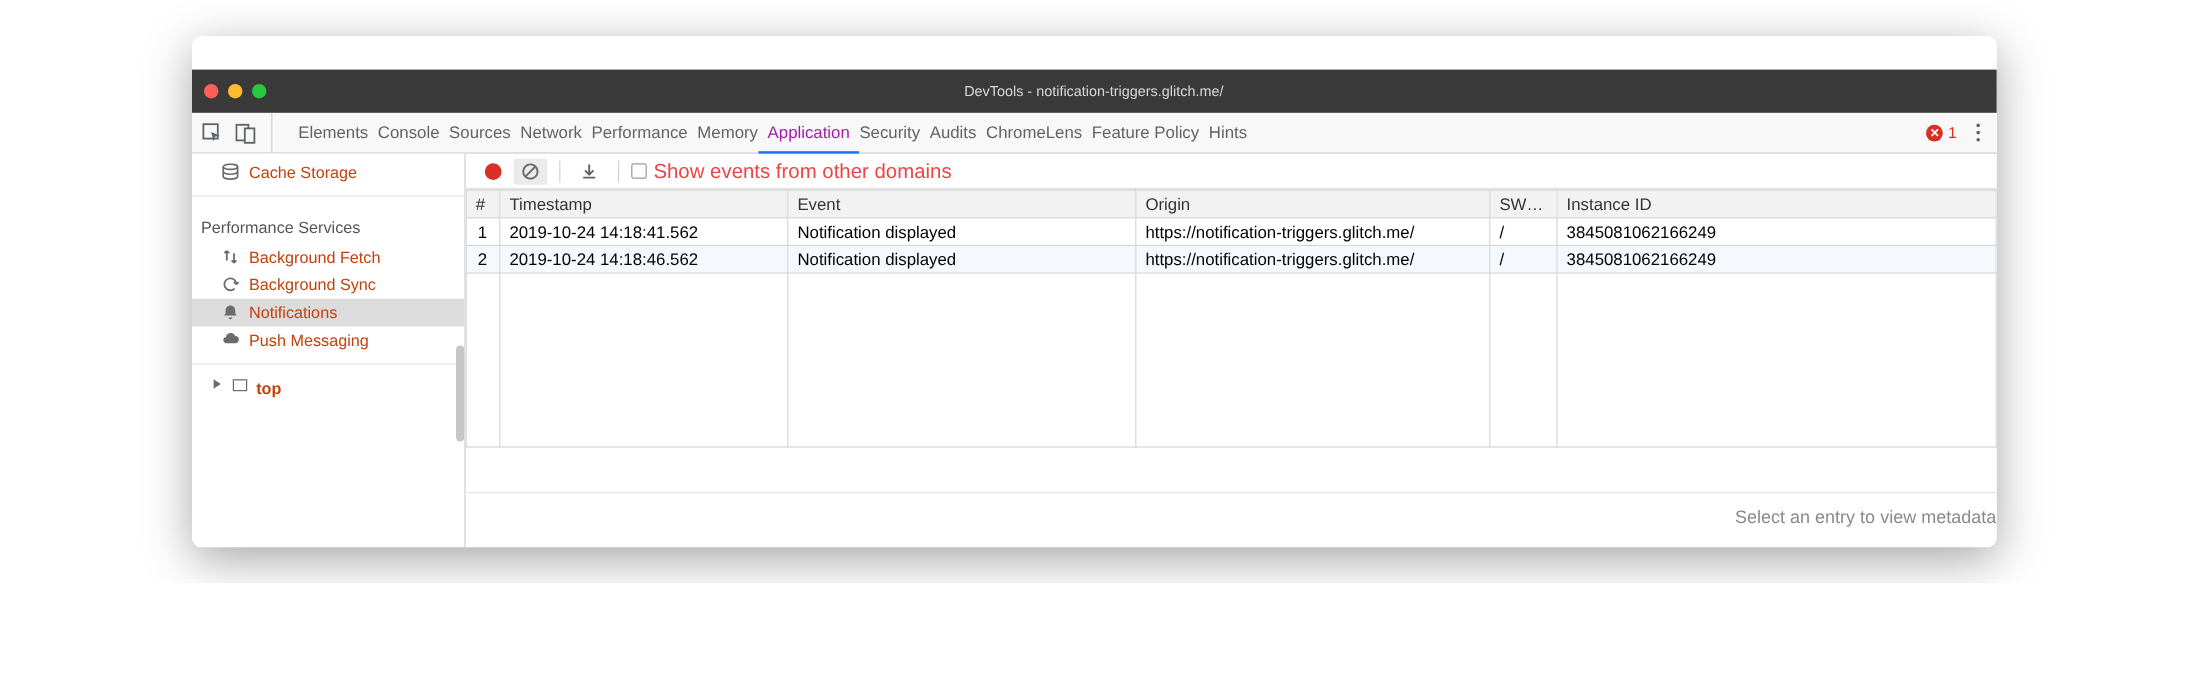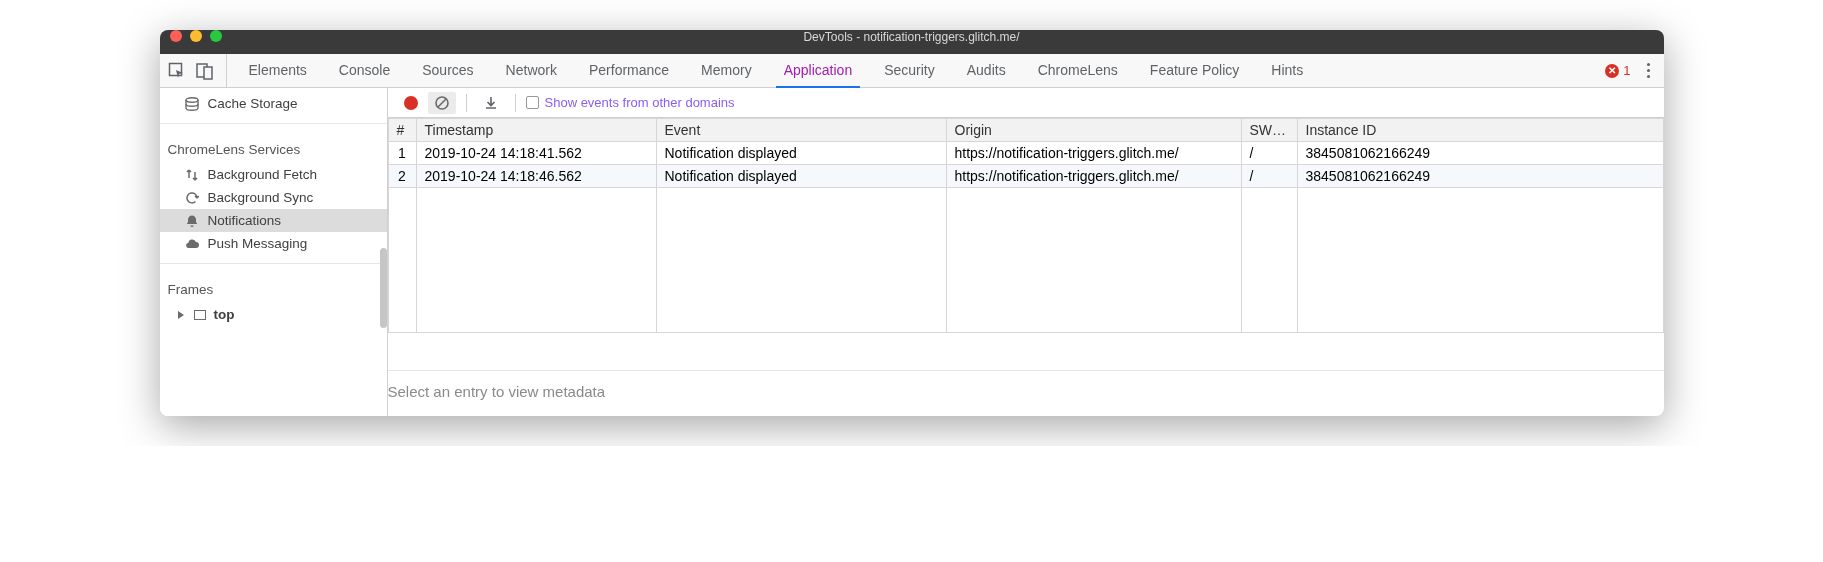--- a/index.html
+++ b/index.html
@@ -11,25 +11,26 @@
   .window {
     width: 1504px;
     margin: 30px auto;
     border-radius: 8px;
     overflow: hidden;
     box-shadow: 0 10px 40px rgba(0,0,0,0.35);
     background: #fff;
   }
   
   .titlebar {
-    height: 24px;
+    height: 36px;
     background: #3a3a3a;
     display: flex;
-    align-items: flex-start;
+    align-items: center;
     position: relative;
+    margin-top: 28px;
   }
   .traffic {
     display: flex;
     gap: 8px;
     padding-left: 10px;
   }
   .tl { width: 12px; height: 12px; border-radius: 50%; }
   .tl.red { background:#ff5f57; }
   .tl.yellow{ background:#febc2e; }
   .tl.green{ background:#28c840; }
@@ -47,21 +48,21 @@
     padding: 0 8px;
     font-size: 14px;
     color:#5f6368;
     background:#f8f8f8;
   }
   .tabstrip .picker {
     display:flex; align-items:center; gap:10px; padding-right:12px;
     border-right:1px solid #d0d0d0; height:100%;
   }
   .tabstrip .tabs {
-    display:flex; gap:24px; padding-left:18px; align-items:center; height:100%;
+    display:flex; padding-left:18px; align-items:center; height:100%;
   }
   .tab { position:relative; padding:0 4px; cursor:pointer; line-height:33px;}
   .tab.active { color:#a21caf; }
   .tab.active::after {
     content:""; position:absolute; left:-4px; right:-4px; bottom:-1px;
     height:2px; background:#1a73e8;
   }
   .tabstrip .right {
     margin-left:auto; display:flex; align-items:center; gap:10px;
   }
@@ -81,38 +82,38 @@
     font-size:13.5px; color:#333;
     background:#fff;
     overflow:hidden;
     position:relative;
   }
   .sidebar-inner{ padding-top:4px; }
   .side-group-title {
     padding:10px 8px 6px 8px; color:#555;
   }
   .side-item {
-    display:flex; align-items:center; gap:8px;
+    display:flex; align-items:flex-start; gap:8px;
     padding:4px 8px 4px 24px;
-    cursor:pointer; color:#404040;
+    cursor:pointer; color:#c2410c;
   }
   .side-item.selected { background:#dcdcdc; }
   .side-item .icn { width:16px; display:flex; justify-content:center; color:#6b6b6b;}
   .frames-caret{ display:inline-block; width:0;height:0;border-top:4px solid transparent;border-bottom:4px solid transparent;border-left:6px solid #6b6b6b; margin-right:2px;}
   .frame-rect{ width:12px;height:10px;border:1.5px solid #6b6b6b; display:inline-block;}
   .sidebar::after{
     content:"";position:absolute;right:0;top:160px;width:7px;height:80px;background:#c6c6c6;border-radius:4px;
   }
 
   
   .content { flex:1; display:flex; flex-direction:column; }
   .toolbar {
     height:30px; display:flex; align-items:center;
     border-bottom:1px solid #d0d0d0;
-    padding:0 10px; gap:4px; font-size:13px; color:#8b5cf6;
+    padding:0 10px; gap:4px; font-size:17px; color:#ef4444;
   }
   .rec-dot{ width:14px;height:14px;border-radius:50%;background:#d93025; }
   .toolbtn{
     height:22px; padding:0 6px; display:flex;align-items:center;justify-content:center;
     border-radius:2px; cursor:pointer; color:#5f6368;
   }
   .toolbtn.boxed{ background:#ebebeb;}
   .vr{ width:1px;height:18px;background:#d0d0d0; margin:0 6px;}
   .chk{ width:13px;height:13px;border:1px solid #999;border-radius:2px;display:inline-block;margin-right:6px;vertical-align:-2px;}
   
@@ -128,21 +129,21 @@
   }
   thead th{ background:#f2f2f2; font-weight:400; color:#333;}
   tbody tr.even{ background:#f5f9fd; }
   .tbody-pad td{ height:145px; vertical-align:top;}
   .col-num{ width:28px; text-align:center;}
   .col-ts{ width:240px;}
   .col-ev{ width:290px;}
   .col-or{ width:295px;}
   .col-sw{ width:56px;}
   .footer-msg{
-    text-align:left; color:#8a8a8a; padding:12px 0 16px; font-size:15px;
+    text-align:right; color:#8a8a8a; padding:12px 0 16px; font-size:15px;
     border-top:1px solid #e5e5e5;
   }
 
   svg{display:block;}
 </style>
 </head>
 <body>
 
 <div class="window">
 
@@ -207,21 +208,21 @@
                 <ellipse cx="8" cy="3" rx="6" ry="2.2" fill="none" stroke="#6b6b6b" stroke-width="1.4"></ellipse>
                 <path d="M2 3v8c0 1.2 2.7 2.2 6 2.2s6-1 6-2.2V3" fill="none" stroke="#6b6b6b" stroke-width="1.4"></path>
                 <path d="M2 7c0 1.2 2.7 2.2 6 2.2s6-1 6-2.2" fill="none" stroke="#6b6b6b" stroke-width="1.4"></path>
               </svg>
           </span>
           <span>Cache Storage</span>
         </div>
 
         <div style="height:1px;background:#e6e6e6;margin:8px 0;"></div>
 
-        <div class="side-group-title">ChromeLens Services</div>
+        <div class="side-group-title">Performance Services</div>
 
         <div id="services">
             <div class="side-item">
               <span class="icn">
                 <svg width="14" height="14" viewBox="0 0 14 14">
                   <path d="M4 2v8M4 2l-2 2M4 2l2 2M10 12V4M10 12l-2-2M10 12l2-2" stroke="#6b6b6b" stroke-width="1.5" fill="none"></path>
                 </svg>
               </span>
               <span>Background Fetch</span>
             </div>
@@ -247,21 +248,20 @@
                 <svg width="16" height="12" viewBox="0 0 16 12">
                   <path d="M5 10h7a3 3 0 000-6 4 4 0 00-7.7 1A2.5 2.5 0 005 10z" fill="#6b6b6b"></path>
                 </svg>
               </span>
               <span>Push Messaging</span>
             </div>
           </div>
 
         <div style="height:1px;background:#e6e6e6;margin:8px 0;"></div>
 
-        <div class="side-group-title">Frames</div>
         <div class="side-item" style="padding-left:18px;font-weight:bold;">
           <span class="frames-caret"></span>
           <span class="frame-rect"></span>
           <span>top</span>
         </div>
       </div>
     </div>
 
     <div class="content">
       <div class="toolbar">

